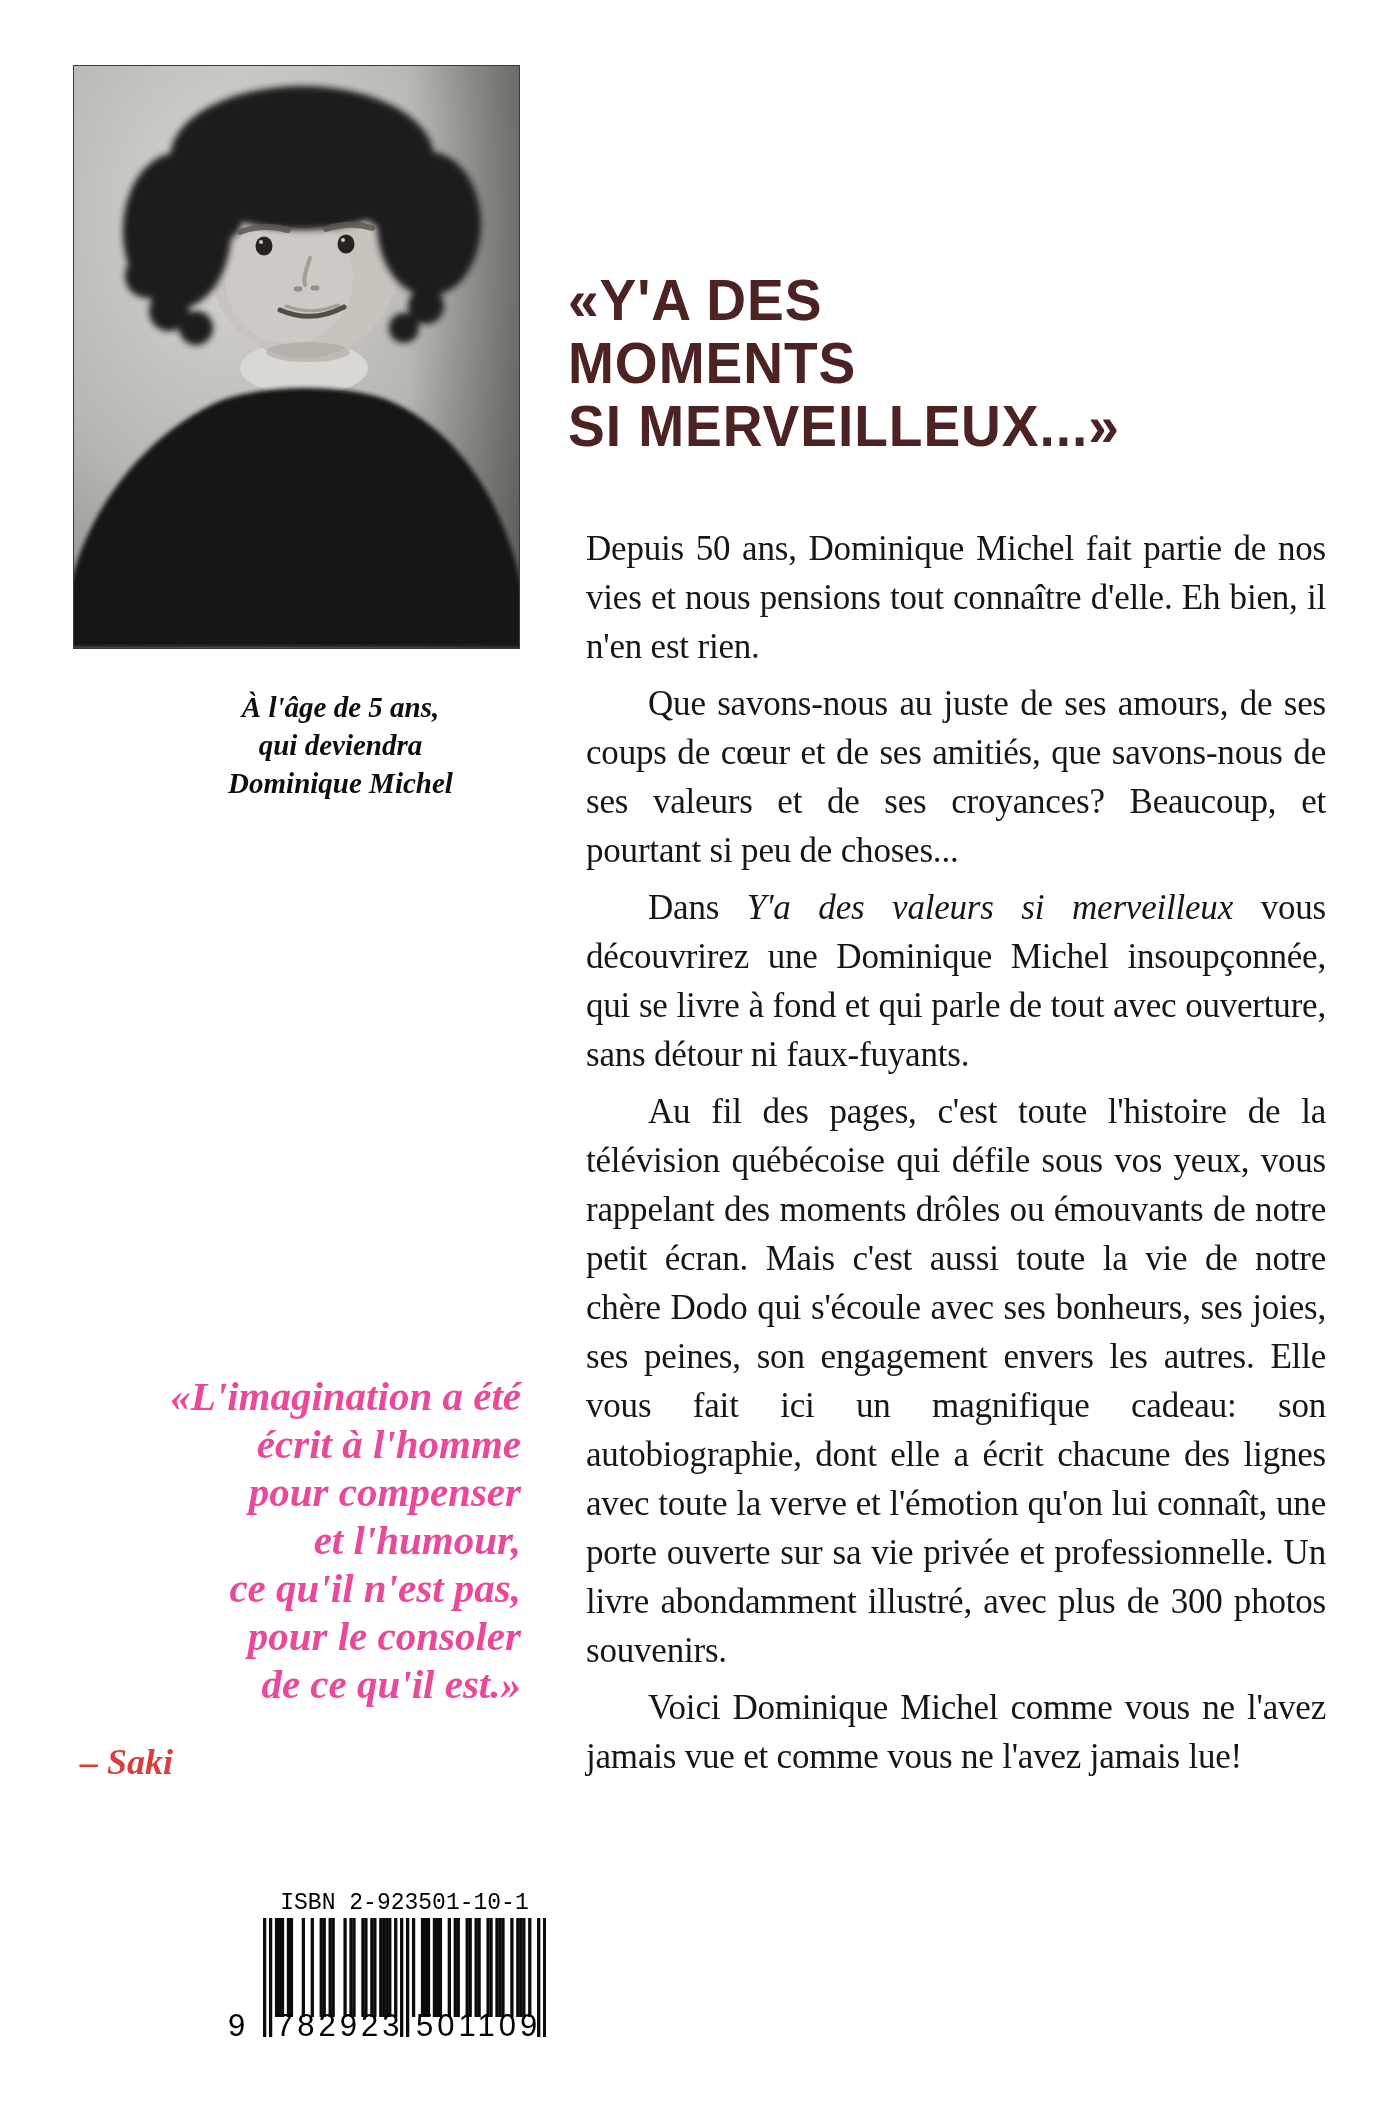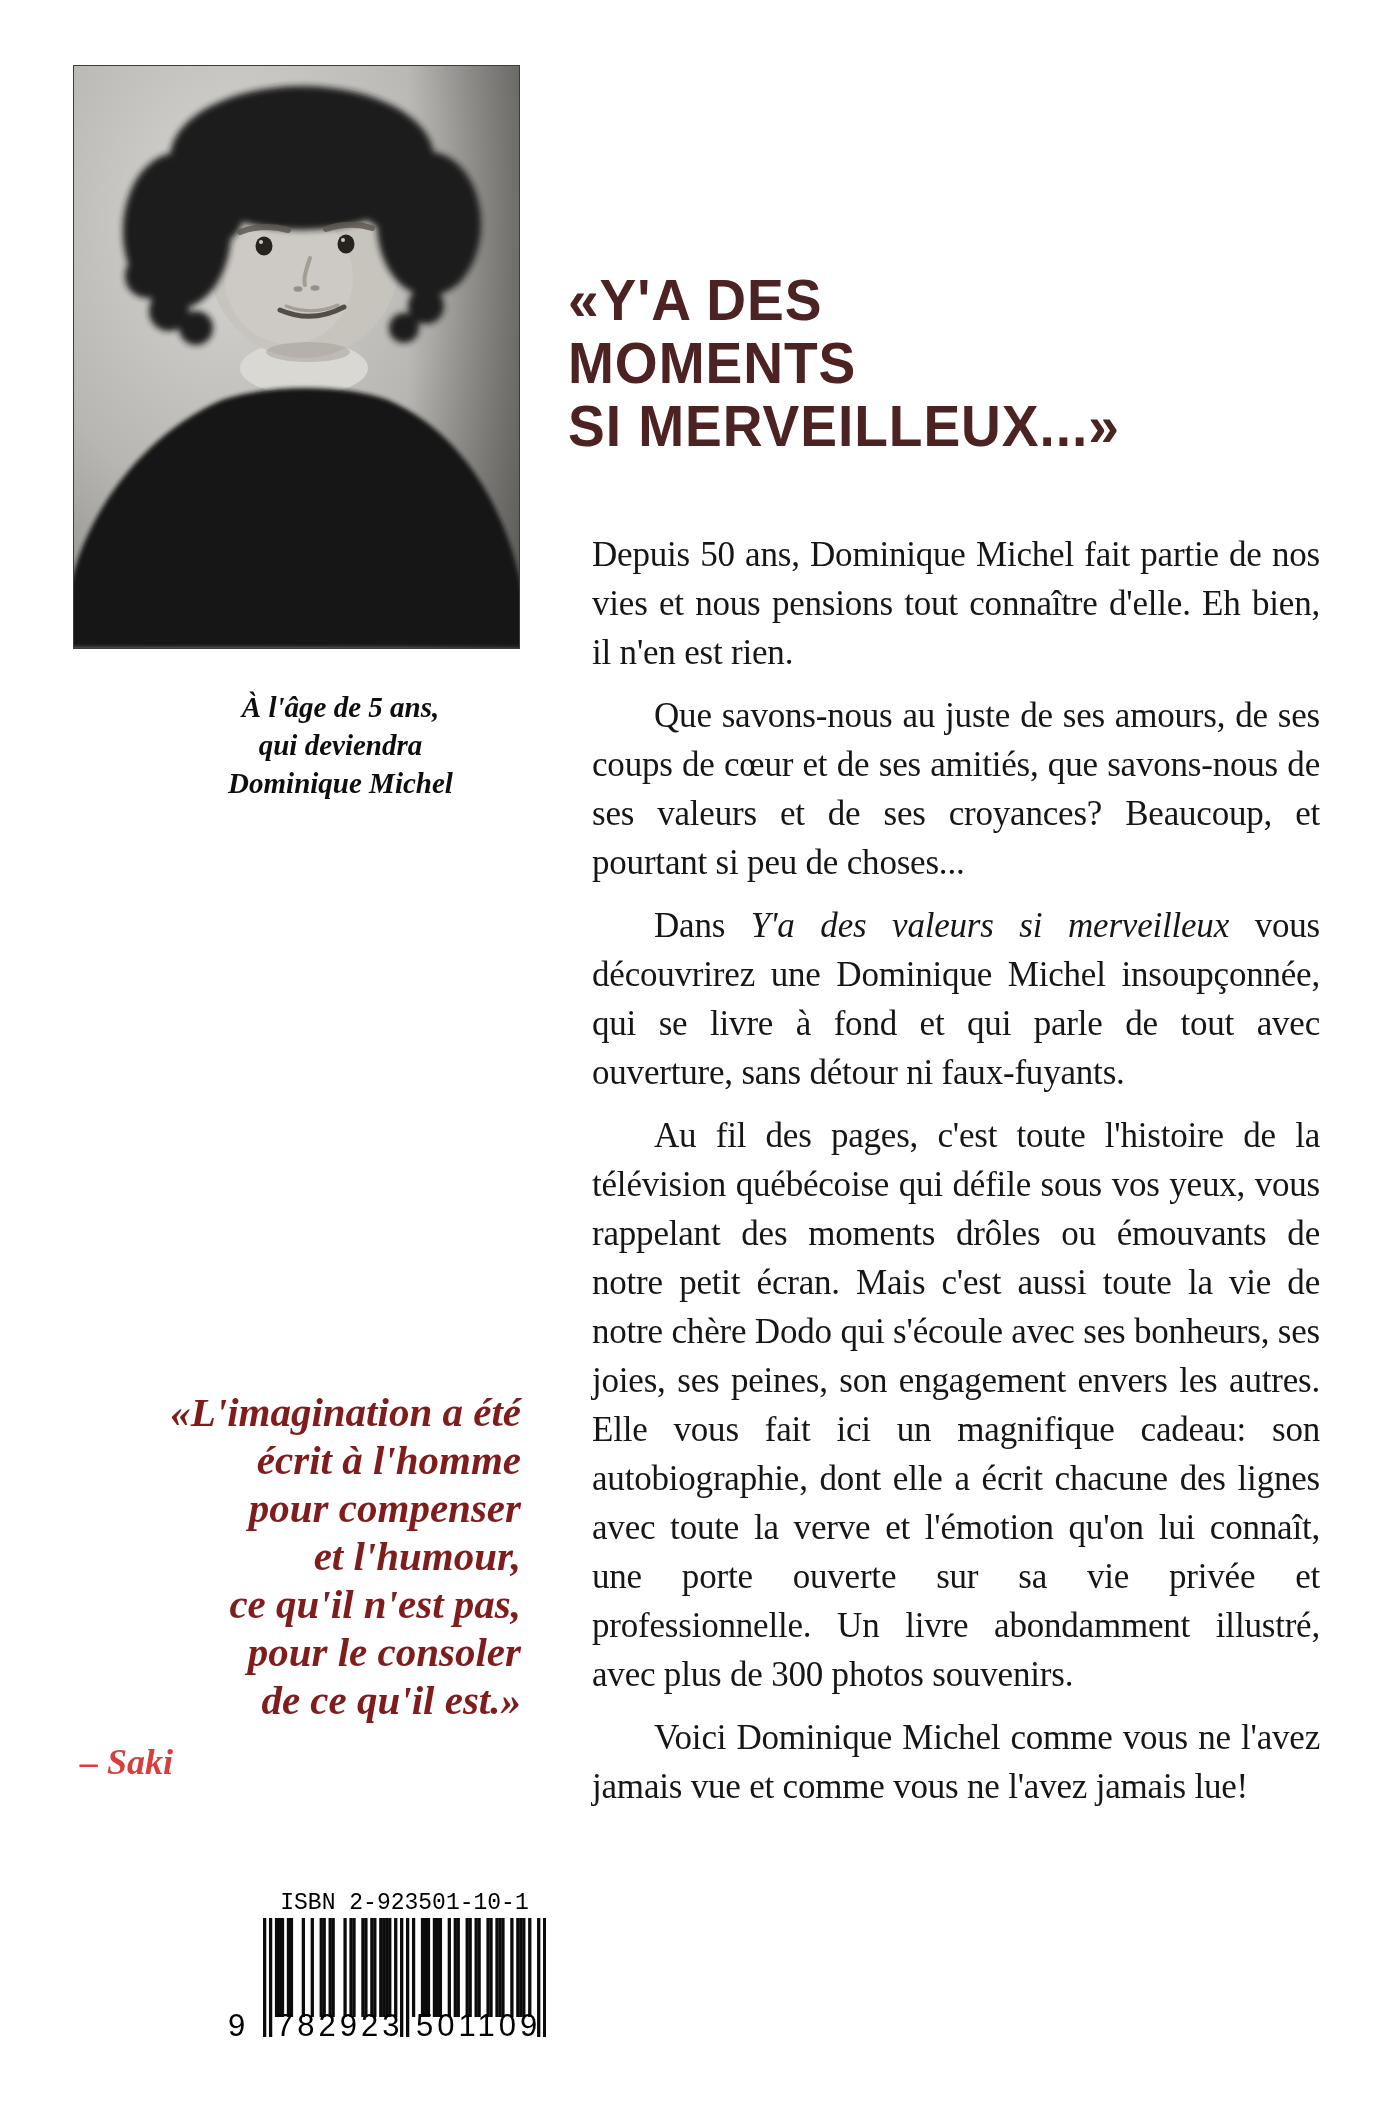--- a/index.html
+++ b/index.html
@@ -43,21 +43,21 @@
 
   
   .synopsis{
     left:578px;top:516px;width:756px;
     font-family:"Liberation Serif", serif;
     font-size:35px;line-height:49px;
     letter-spacing:-0.2px;
     text-align:justify;
     color:#161616;
   }
-  .synopsis p{margin:14px;}
+  .synopsis p{margin:8px;}
   .synopsis p.ind{text-indent:62px;}
 
   
   .quote{
     left:80px;top:1372px;width:441px;
     text-align:right;
     font:italic 700 41px/48px "Liberation Serif", serif;
   }
   .attrib{
     left:80px;top:1740px;width:447px;
@@ -168,21 +168,21 @@
   </div>
 
   <div class="abs synopsis" style="color: rgb(22, 22, 22);">
       <p><span>Depuis 50 ans, Dominique Michel fait partie de nos vies et nous pensions tout connaître d'elle. Eh bien, il n'en est rien.</span></p>
       <p class="ind"><span>Que savons-nous au juste de ses amours, de ses coups de cœur et de ses amitiés, que savons-nous de ses valeurs et de ses croyances? Beaucoup, et pourtant si peu de choses...</span></p>
       <p class="ind"><span>Dans </span><i>Y'a des valeurs si merveilleux</i><span> vous découvrirez une Dominique Michel insoupçonnée, qui se livre à fond et qui parle de tout avec ouverture, sans détour ni faux-fuyants.</span></p>
       <p class="ind"><span>Au fil des pages, c'est toute l'histoire de la télévision québécoise qui défile sous vos yeux, vous rappelant des moments drôles ou émouvants de notre petit écran. Mais c'est aussi toute la vie de notre chère Dodo qui s'écoule avec ses bonheurs, ses joies, ses peines, son engagement envers les autres. Elle vous fait ici un magnifique cadeau: son autobiographie, dont elle a écrit chacune des lignes avec toute la verve et l'émotion qu'on lui connaît, une porte ouverte sur sa vie privée et professionnelle. Un livre abondamment illustré, avec plus de 300 photos souvenirs.</span></p>
       <p class="ind"><span>Voici Dominique Michel comme vous ne l'avez jamais vue et comme vous ne l'avez jamais lue!</span></p>
     </div>
 
-  <div class="abs quote" style="color: #7f1d1d; margin-top: 16px;">
+  <div class="abs quote" style="color: #ec4899;">
     <div>«L'imagination a été</div>
     <div>écrit à l'homme</div>
     <div>pour compenser</div>
     <div>et l'humour,</div>
     <div>ce qu'il n'est pas,</div>
     <div>pour le consoler</div>
     <div>de ce qu'il est.»</div>
   </div>
   <div class="abs attrib" style="color: rgb(216, 62, 62);">– Saki</div>
 

